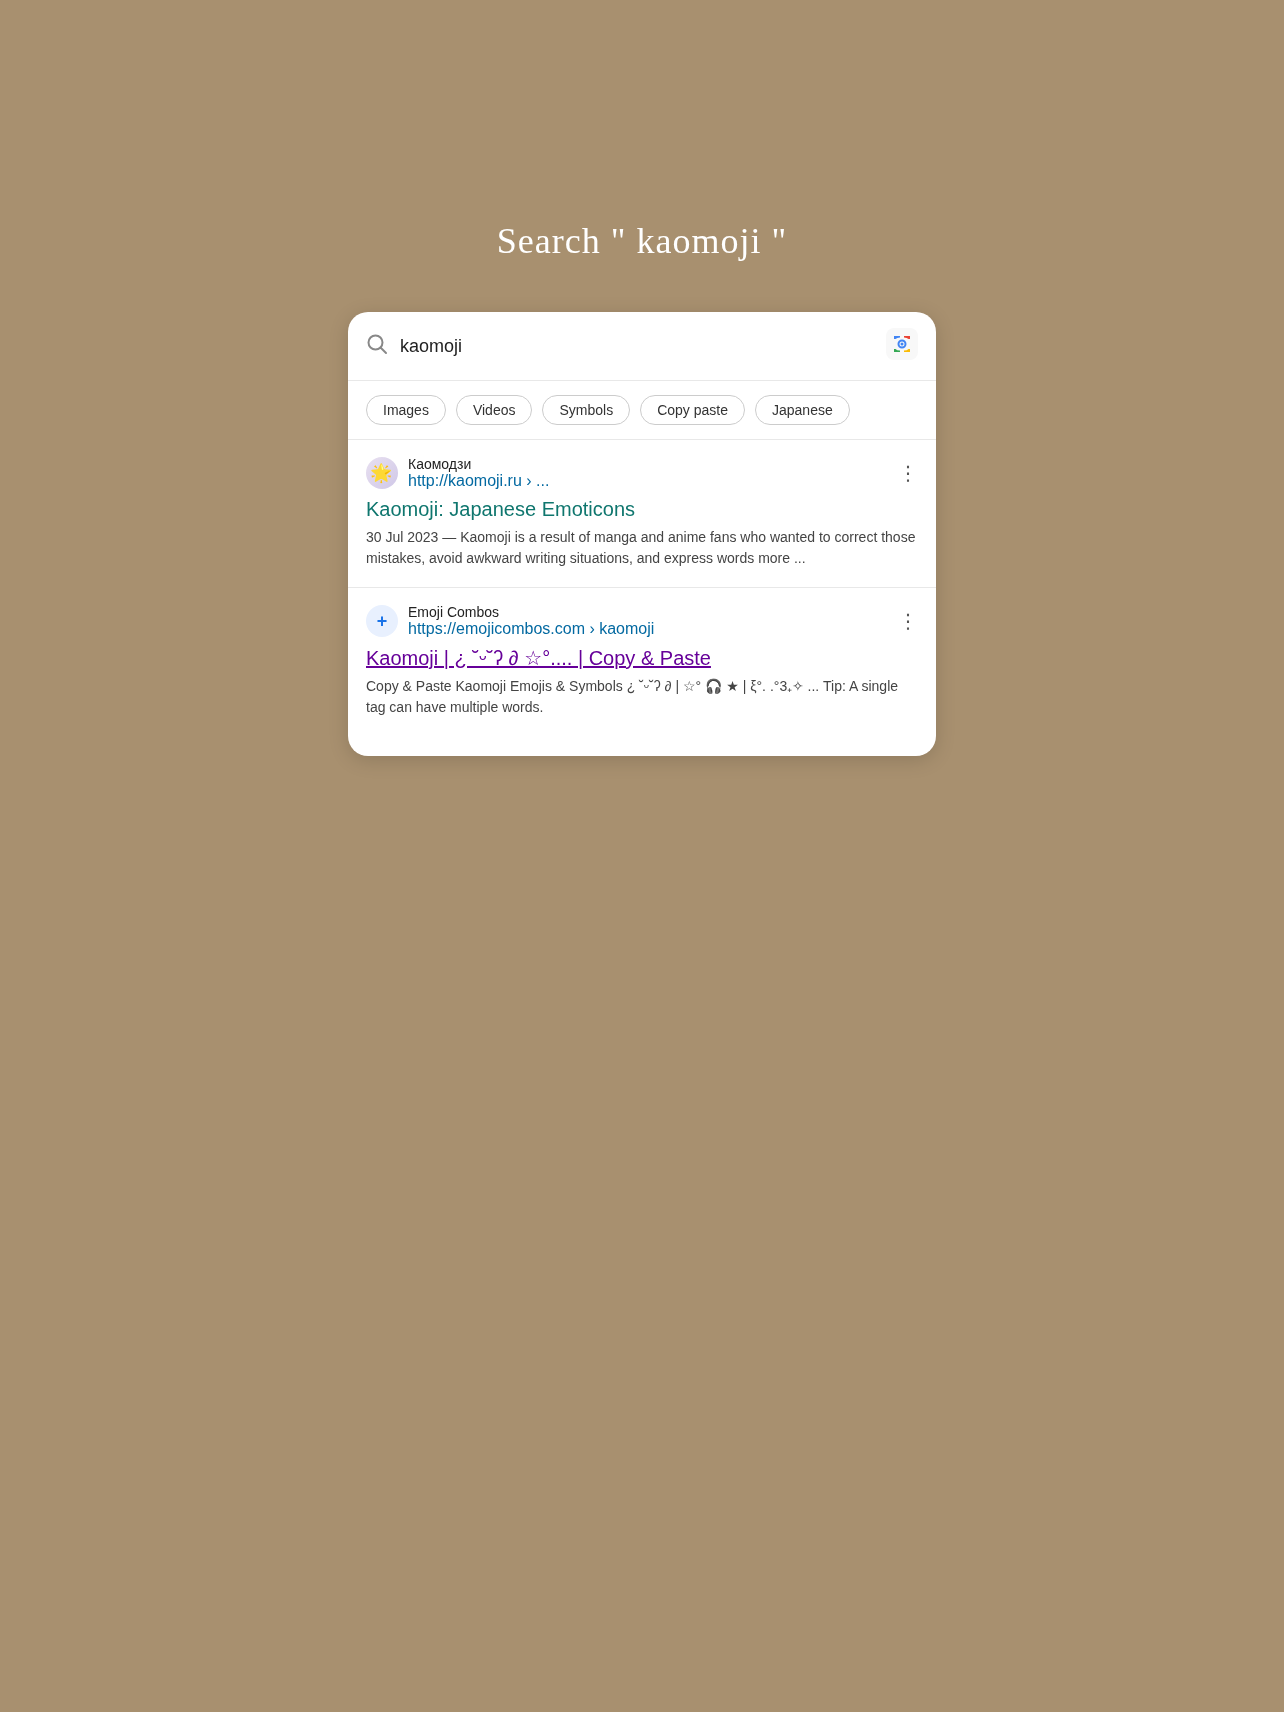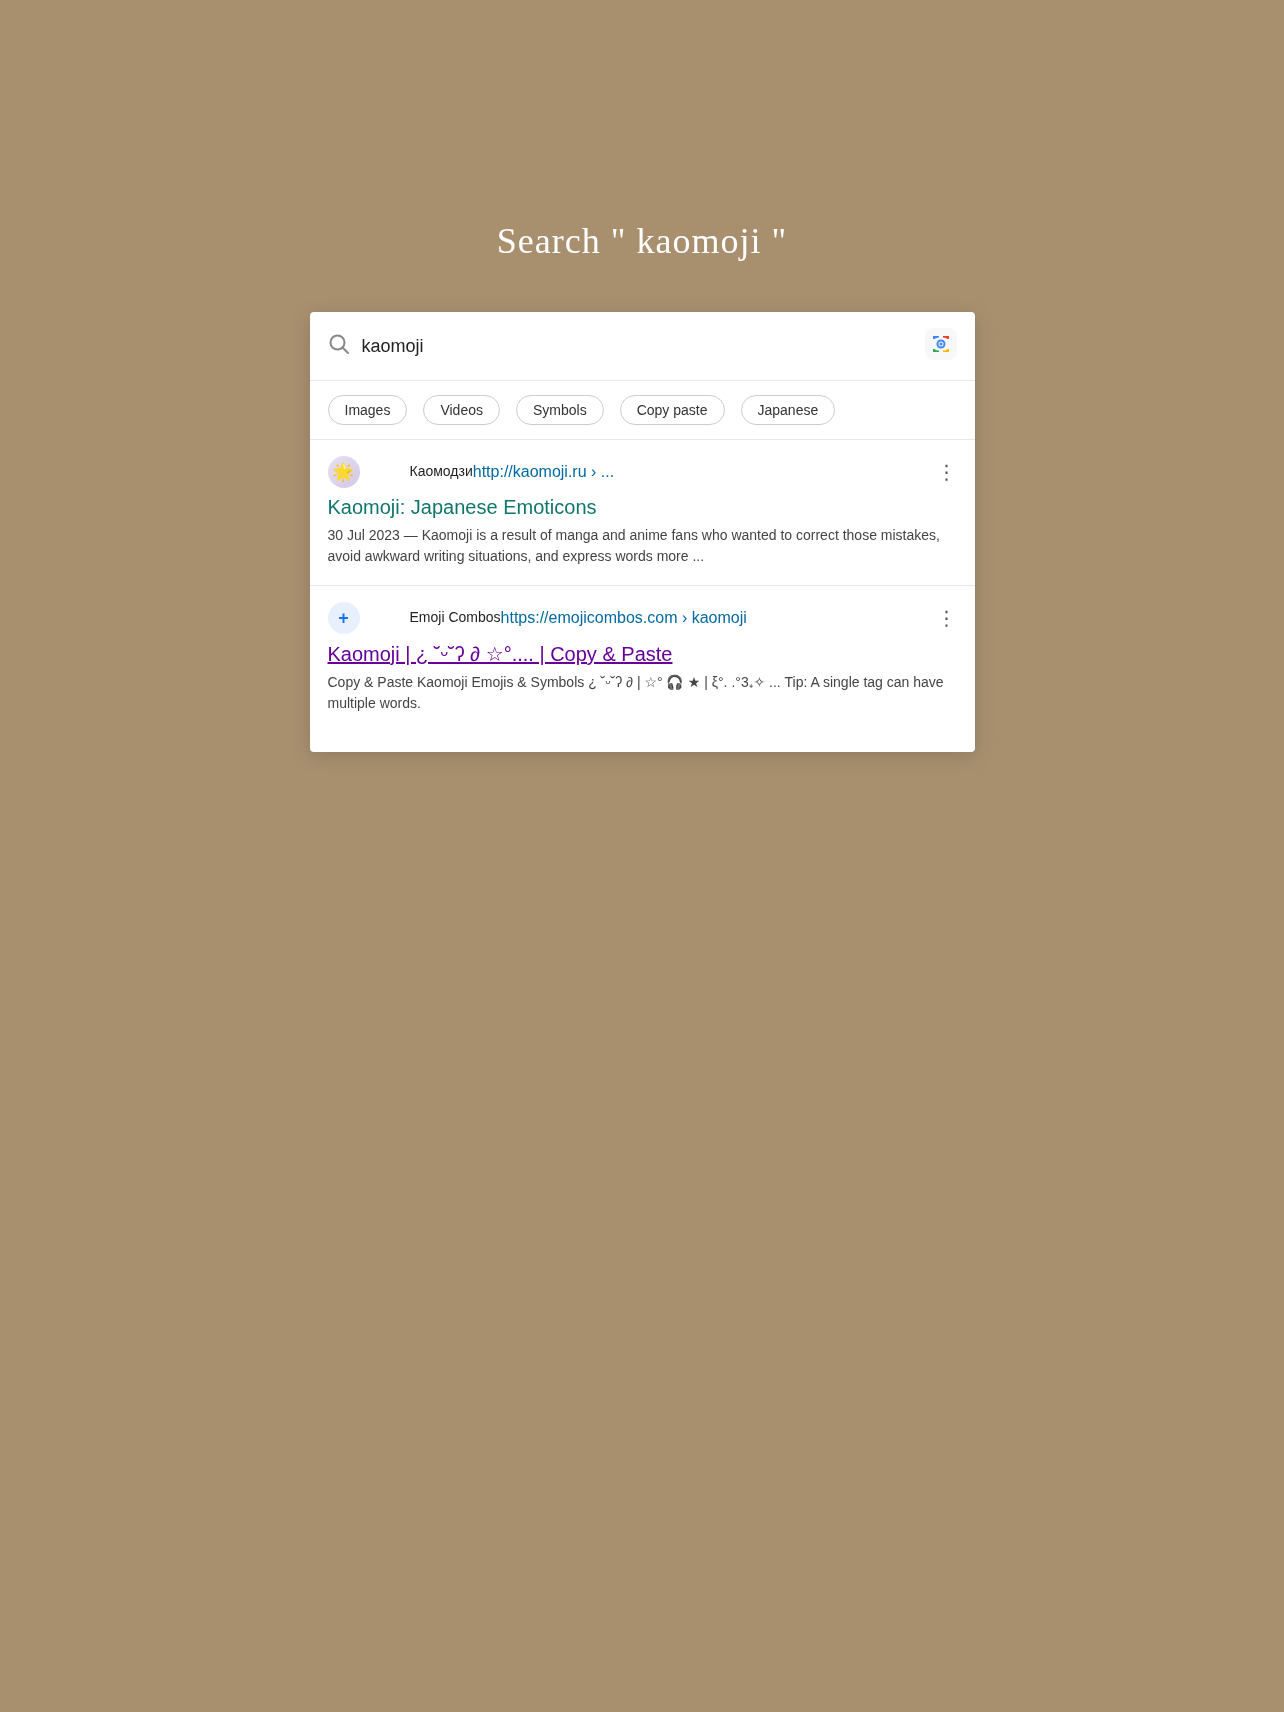--- a/index.html
+++ b/index.html
@@ -20,22 +20,22 @@
       color: #ffffff;
       font-size: 36px;
       font-weight: 400;
       letter-spacing: 1px;
       margin-bottom: 50px;
       font-family: Georgia, serif;
     }
 
     .search-card {
       background: #ffffff;
-      border-radius: 4px;
-      width: 665px;
+      border-radius: 20px;
+      width: 588px;
       padding: 0 0 20px 0;
       overflow: hidden;
       box-shadow: 0 4px 20px rgba(0,0,0,0.15);
     }
 
     
     .search-bar {
       display: flex;
       align-items: center;
       padding: 16px 18px;
@@ -50,21 +50,21 @@
 
     .search-input-text {
       flex: 1;
       font-size: 18px;
       color: #222;
     }
 
     
     .filter-chips {
       display: flex;
-      gap: 16px;
+      gap: 10px;
       padding: 14px 18px;
       overflow: hidden;
       border-bottom: 1px solid #e8e8e8;
     }
 
     .chip {
       border: 1.5px solid #ccc;
       border-radius: 20px;
       padding: 6px 16px;
       font-size: 14px;
@@ -115,22 +115,21 @@
 
     .site-favicon.emoji-combos {
       background: #e8f0fe;
       color: #1a73e8;
       font-size: 18px;
       font-weight: bold;
     }
 
     .site-name-url {
       display: flex;
-      flex-direction: row;
-      margin-left: 40px;
+      flex-direction: column;
     }
 
     .site-name {
       font-size: 14px;
       color: #222;
       font-weight: 500;
     }
 
     .site-url {
       font-size: 16px;

